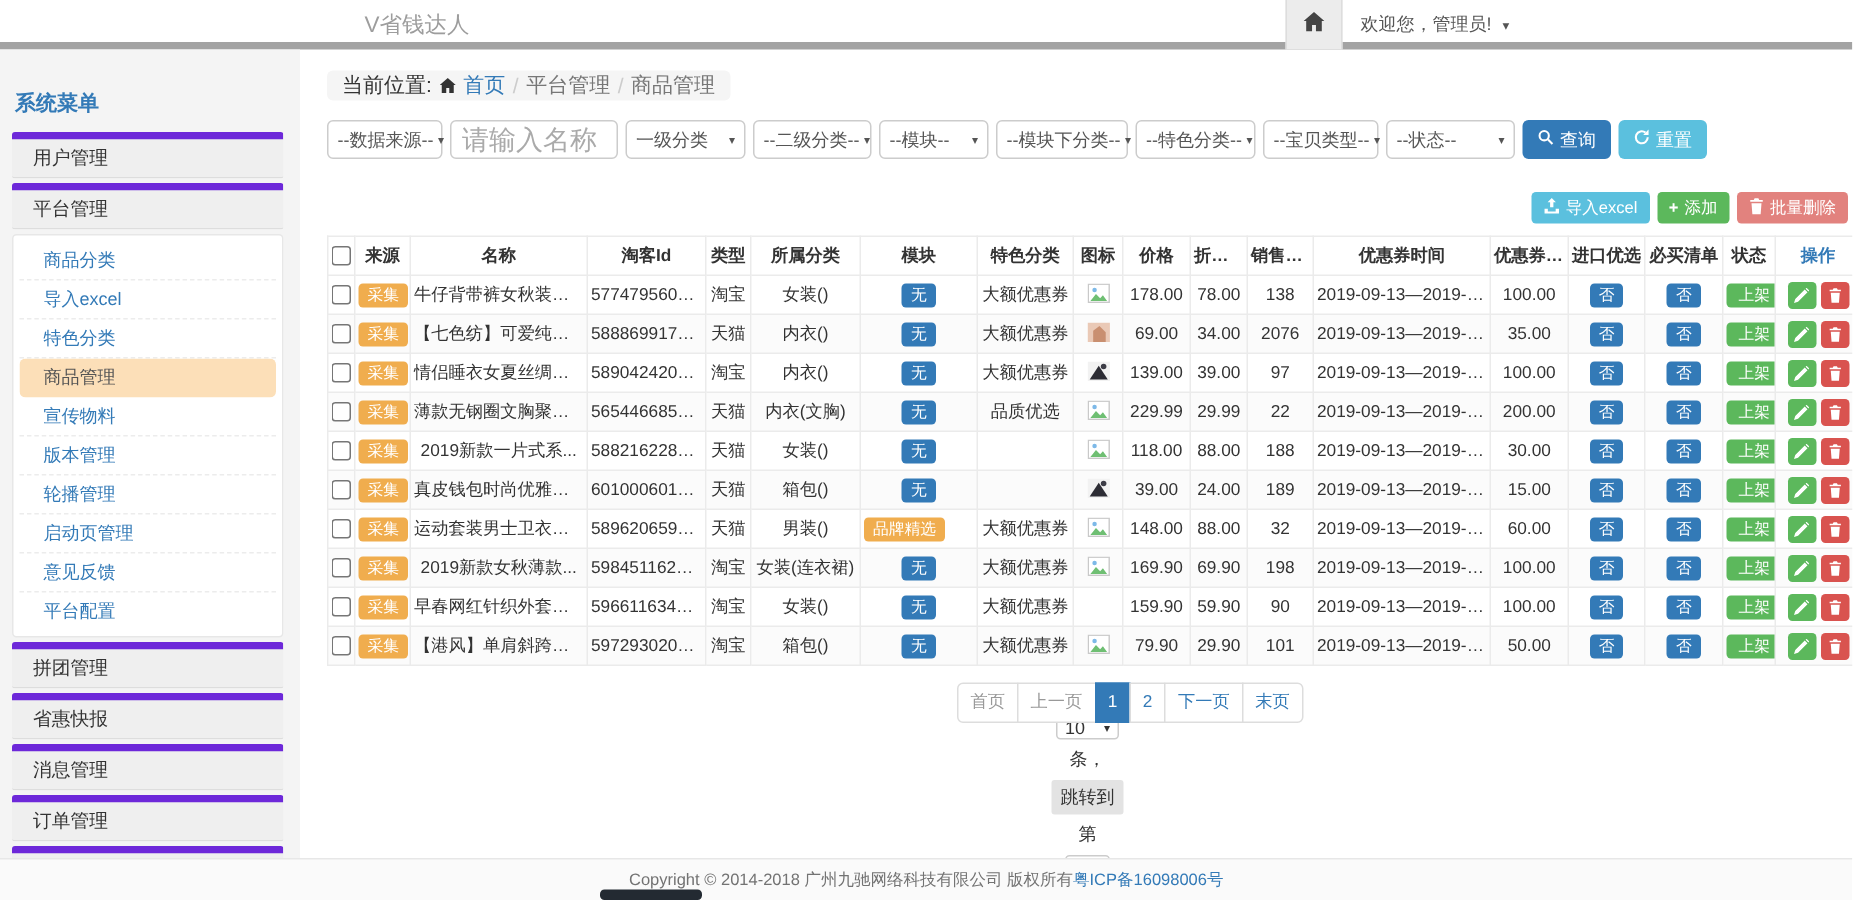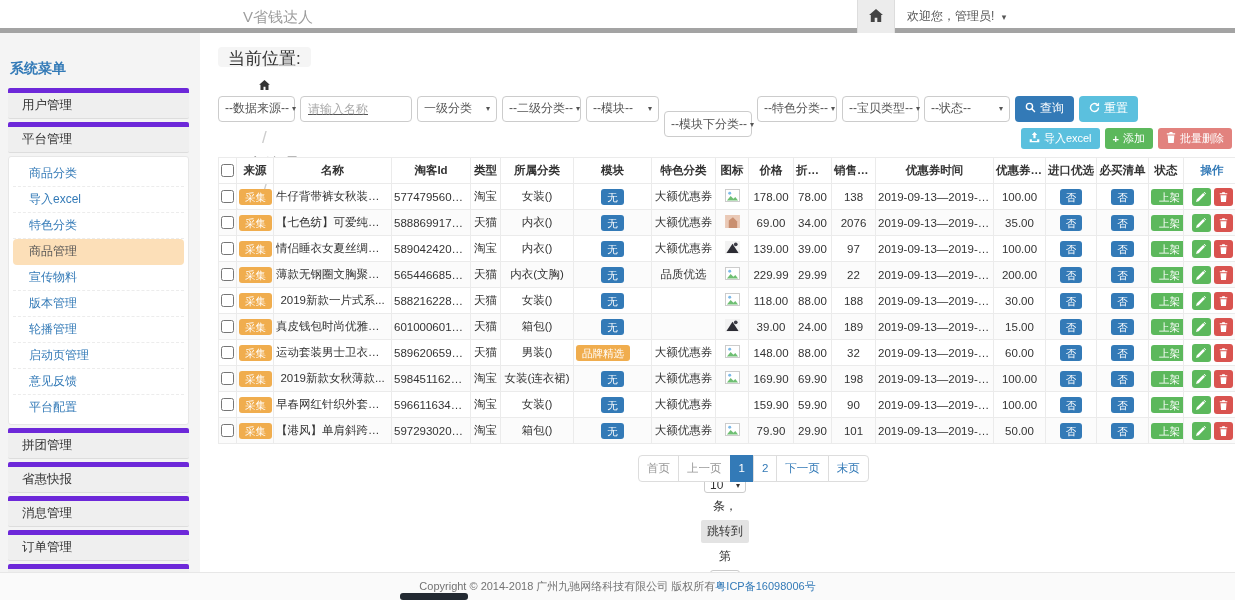--- a/index.html
+++ b/index.html
@@ -18,30 +18,30 @@
   .leftcol { position:absolute; left:0; top:33px; width:200px; height:539px; background:#f4f4f4; }
   .sidebar { position:absolute; left:8px; top:55px; width:181px; height:517px; overflow:hidden; }
   .side-title { color:#337ab7; font-weight:bold; font-size:14px; padding:5px 10px 10px 2px; }
   .side-top { background:#efefef; border-top:5px solid #6d28d9; border-bottom:1px solid #ddd; border-radius:2px; padding:5px 14px; font-size:12.5px; line-height:15px; color:#333; margin-bottom:3px; cursor:pointer; }
   .side-sub { background:#fff; border:1px solid #e7e7e7; border-radius:3px; margin:0 0 3px 0; padding:4px 4px; }
   .side-sub-item { padding:5px 8px 5px 16px; font-size:12px; line-height:15px; color:#337ab7; border-bottom:1px dashed #ececec; cursor:pointer; }
   .side-sub-item:last-child { border-bottom:none; }
   .side-sub-item.active { background:#fcdfb8; border-radius:4px; color:#555; border-bottom-color:transparent; }
 
   
-  .breadcrumb { position:absolute; left:218px; top:47px; height:20px; background:#f5f5f5; border-radius:4px; padding:0 10px; display:flex; align-items:center; gap:5px; font-size:17px; color:#333;flex-direction:column; }
+  .breadcrumb { position:absolute; left:218px; top:47px; height:20px; background:#f5f5f5; border-radius:4px; padding:0 10px; display:flex; align-items:center; gap:5px; font-size:14px; color:#333; }
   .breadcrumb .link { color:#337ab7; cursor:pointer; }
   .breadcrumb .sep { color:#ccc; }
   .breadcrumb .plain { color:#777; }
 
   
   .filters { position:absolute; left:218px; top:80px; display:flex; gap:5px; align-items:center; }
   .fselect { height:26px; border:1px solid #ccc; border-radius:4px; background:#fff; display:flex; align-items:center; justify-content:space-between; padding:0 6px; font-size:12px; color:#555; cursor:pointer; white-space:nowrap; }
   .fselect .caret { font-size:8px; color:#555; margin-left:3px; }
-  .finput { height:26px; border:1px solid #ccc; border-radius:4px; padding:0 7px; font-size:12px; color:#555;text-decoration:underline; }
+  .finput { height:26px; border:1px solid #ccc; border-radius:4px; padding:0 7px; font-size:18px; color:#555; }
   .finput::placeholder { color:#aaa; }
   .btn { border:none; border-radius:4px; color:#fff; display:flex; align-items:center; gap:4px; cursor:pointer; font-family:inherit; }
   .btn-search { height:26px; background:#337ab7; font-size:12px; padding:0 10px; }
   .btn-reset  { height:26px; background:#5bc0de; font-size:12px; padding:0 10px; }
 
   
   .actions { position:absolute; left:218px; top:128px; width:1014px; display:flex; justify-content:flex-end; gap:5px; }
   .btn-sm { height:21px; border-radius:3px; font-size:11px; padding:0 8px; }
   .btn-import { background:#5bc0de; }
   .btn-add { background:#5cb85c; }
@@ -144,21 +144,21 @@
           <span class="caret">▾</span>
         </div><input class="finput" placeholder="请输入名称" style="width: 112px;"><div class="fselect" style="width: 80px;">
           <span class="fval">一级分类</span>
           <span class="caret">▾</span>
         </div><div class="fselect" style="width: 79px;">
           <span class="fval">--二级分类--</span>
           <span class="caret">▾</span>
         </div><div class="fselect" style="width: 73px;">
           <span class="fval">--模块--</span>
           <span class="caret">▾</span>
-        </div><div class="fselect" style="width: 88px; margin-top: 31px;">
+        </div><div class="fselect" style="width: 88px;">
           <span class="fval">--模块下分类--</span>
           <span class="caret">▾</span>
         </div><div class="fselect" style="width: 80px;">
           <span class="fval">--特色分类--</span>
           <span class="caret">▾</span>
         </div><div class="fselect" style="width: 77px;">
           <span class="fval">--宝贝类型--</span>
           <span class="caret">▾</span>
         </div><div class="fselect" style="width: 86px;">
           <span class="fval">--状态--</span>

